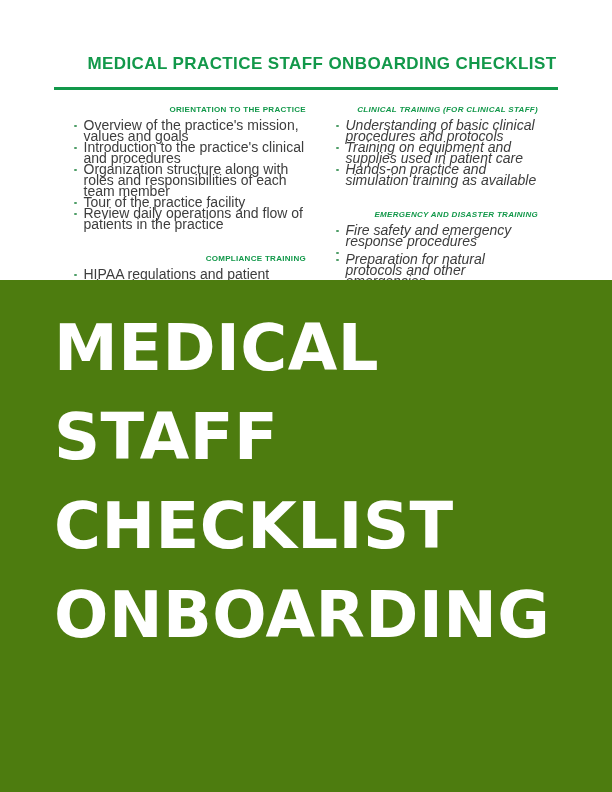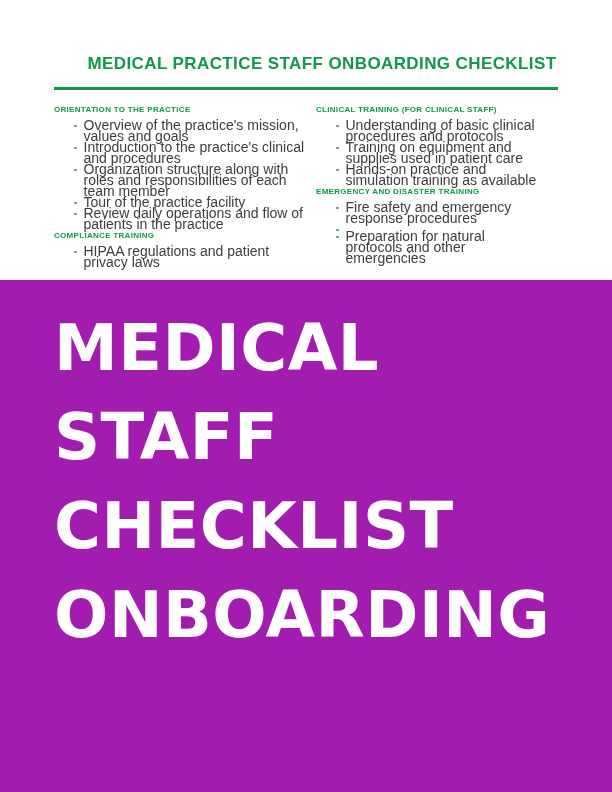--- a/index.html
+++ b/index.html
@@ -35,29 +35,30 @@
     left: 54px;
     width: 504px;
     height: 3px;
     background: #12984a;
   }
   .col {
     position: absolute;
     top: 104px;
   }
   .col-left  { left: 54px;  width: 252px; }
-  .col-right { left: 316px; width: 222px; }
-  .section + .section { margin-top: 0; }
+  .col-right { left: 316px; width: 222px; font-style: italic; }
+  .section + .section { margin-top: 23px; }
   .section-heading {
     font-size: 8px;
     font-weight: bold;
     letter-spacing: 0.3px;
     color: #12984a;
     line-height: 11px;
     margin-bottom: 5px;
+    text-align: right;
   }
   .bullet-list { }
   .bullet-row {
     display: flex;
     align-items: flex-start;
     font-size: 14px;
     color: #3d3d3d;
     line-height: 11px;
   }
   .dot {
@@ -68,21 +69,21 @@
     background: #4f9e68;
     margin: 4.5px 7px 0 20px;
   }
   .bullet-text { flex: 1 1 auto; }
   .banner {
     position: absolute;
     top: 280px;
     left: 0;
     width: 612px;
     height: 512px;
-    background: #a21caf;
+    background: #4d7c0f;
   }
   .banner-text {
     position: absolute;
     top: 24px;
     left: 54px;
     color: #ffffff;
     font-family: "DejaVu Sans", sans-serif;
     font-weight: bold;
     font-size: 64px;
     line-height: 89px;

